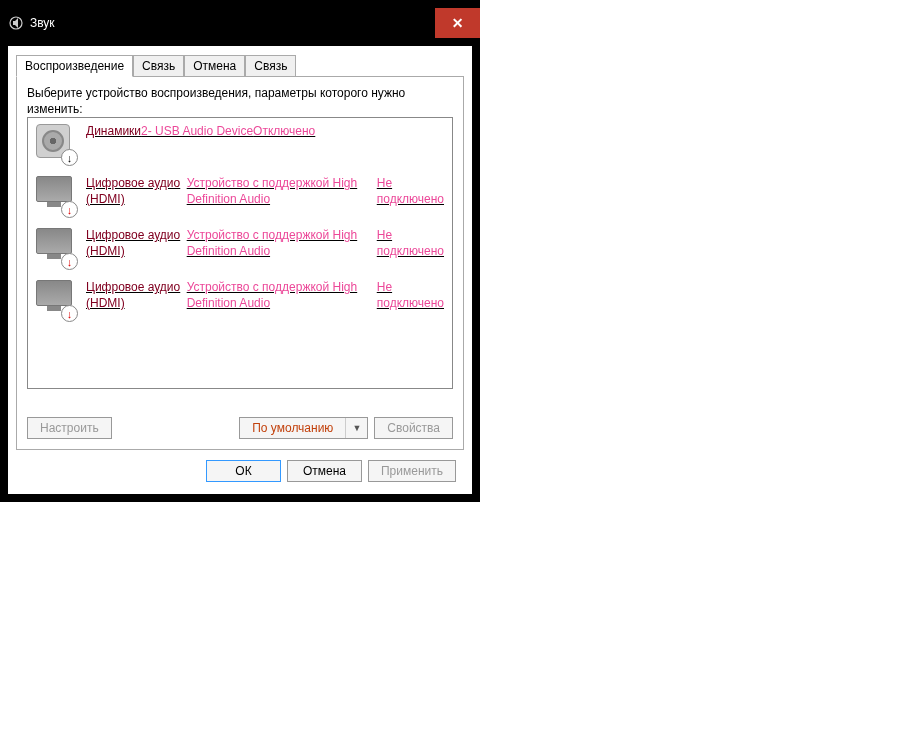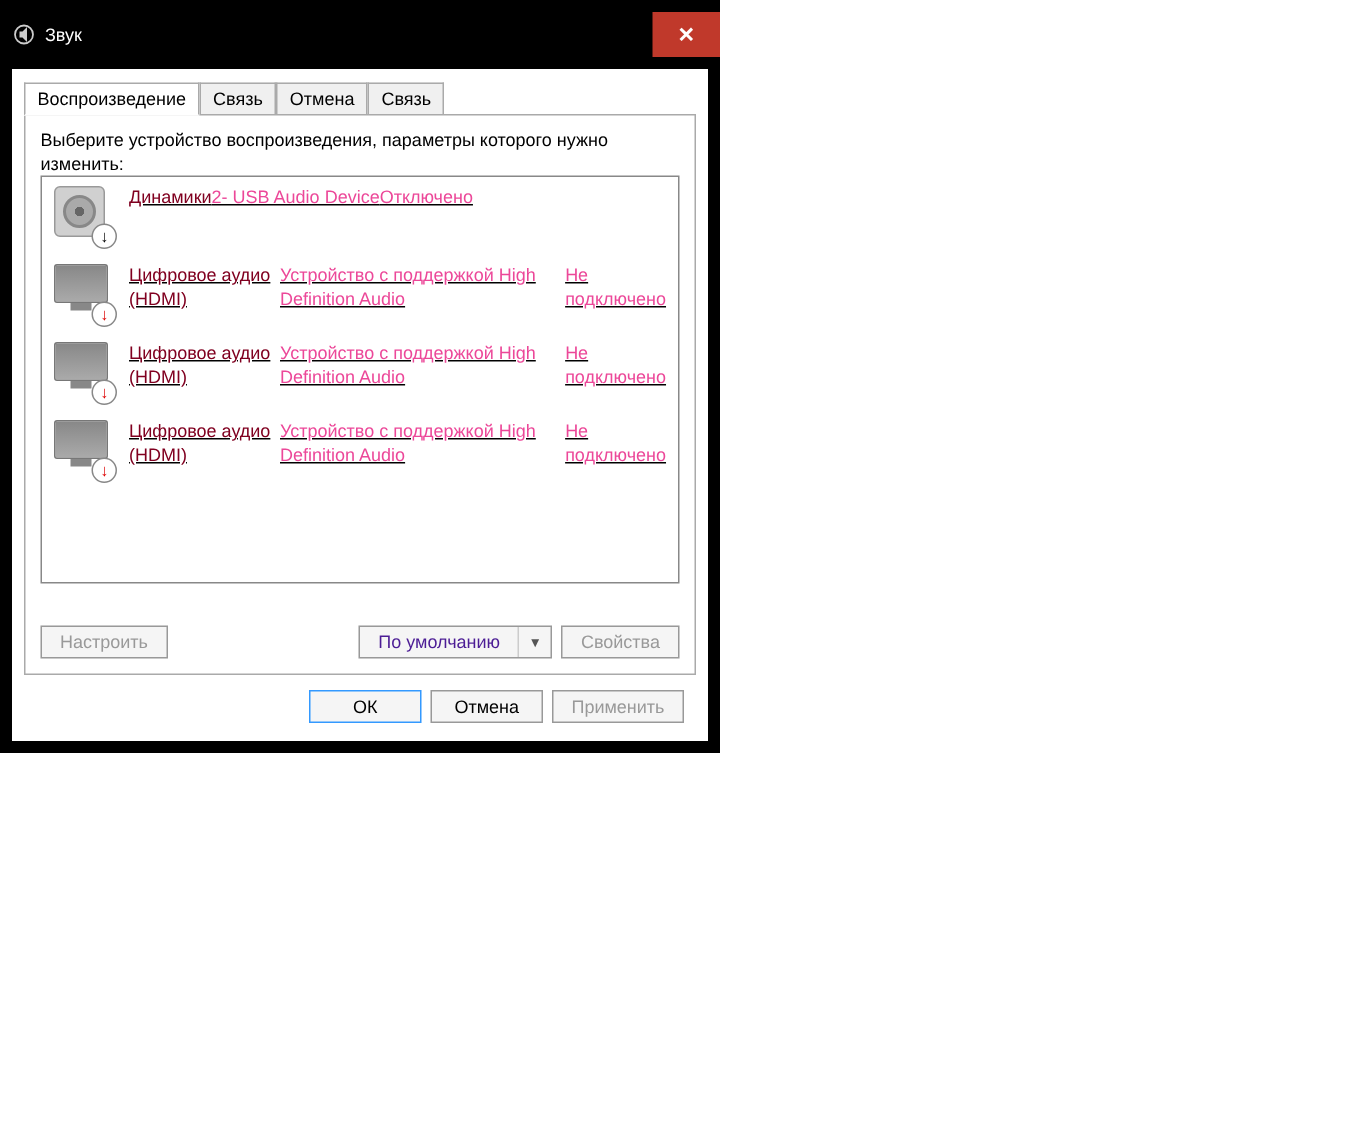--- a/index.html
+++ b/index.html
@@ -200,21 +200,21 @@
     .btn-split {
       display: inline-flex;
       border: 1px solid #999;
       background: #f5f5f5;
     }
     .btn-split-main {
       padding: 3px 12px;
       border: none;
       background: transparent;
       font-size: 12px;
-      color: #4c1d95;
+      color: #c2410c;
       border-right: 1px solid #ccc;
       font-family: inherit;
     }
     .btn-split-arrow {
       padding: 3px 6px;
       border: none;
       background: transparent;
       font-size: 9px;
       color: #555;
       cursor: pointer;

